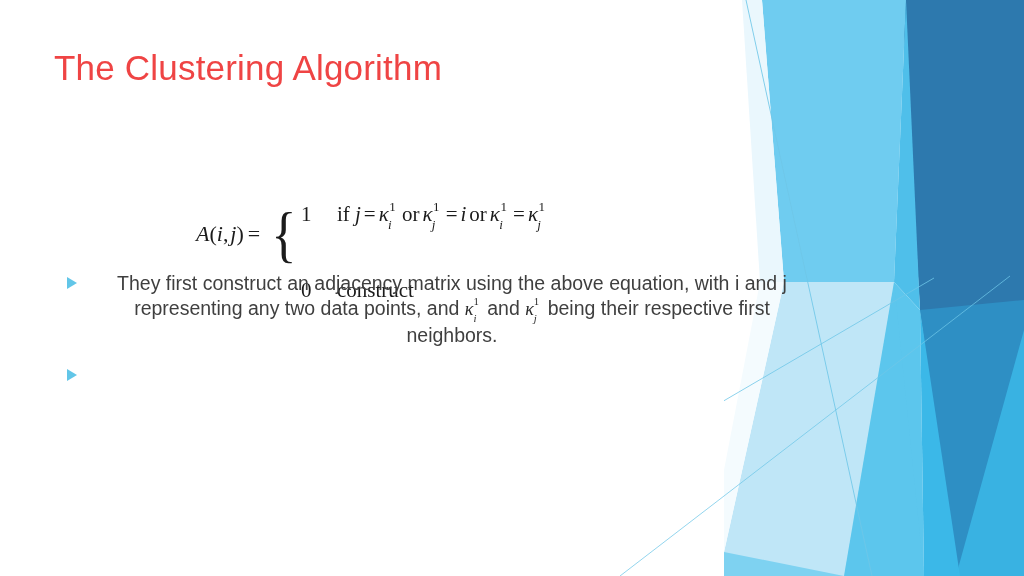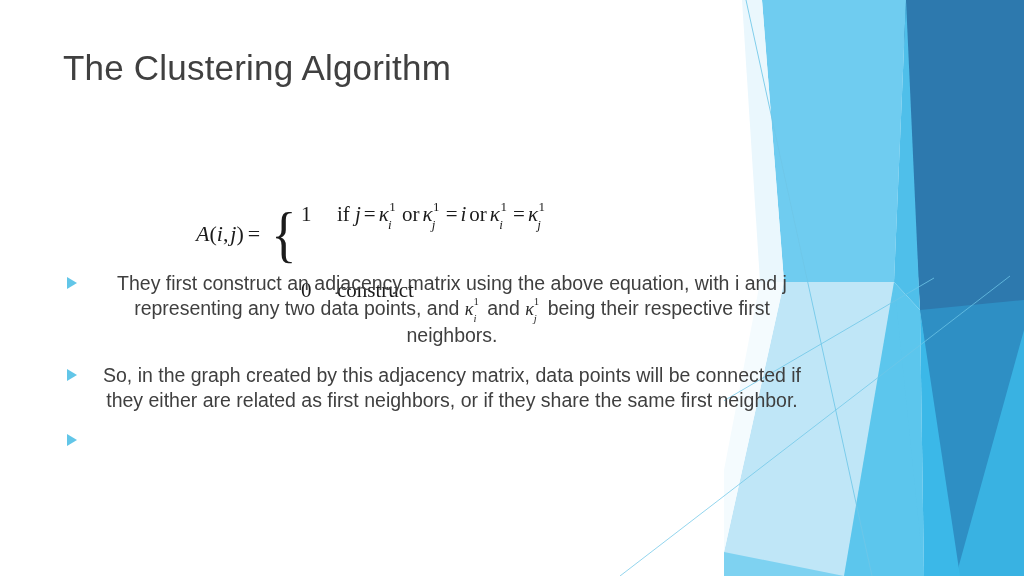--- a/index.html
+++ b/index.html
@@ -28,26 +28,26 @@
     right: 0;
     width: 300px;
     height: 576px;
     pointer-events: none;
   }
   .deco svg { display: block; width: 300px; height: 576px; }
 
   
   .title {
     position: absolute;
-    left: 63px;
+    left: 54px;
     top: 48px;
     font-size: 35px;
     font-weight: 400;
     letter-spacing: 0.2px;
-    color: #404040;
+    color: #ef4444;
     white-space: nowrap;
     font-family: "Liberation Sans", sans-serif;
   }
 
   
   .equation {
     position: absolute;
     left: 196px;
     top: 165px;
     font-family: "Liberation Serif", serif;
@@ -242,28 +242,22 @@
 
   <div class="bullets">
 
     <div class="bullet">
       <div class="bullet-marker">
           <div class="tri"></div>
         </div>
       <div class="bullet-text"><span>They first construct an adjacency matrix using the above equation, with i and j representing any two data points, and </span><span class="ikap"><span>κ</span><sup>1</sup><sub>i</sub></span><span> and </span><span class="ikap"><span>κ</span><sup>1</sup><sub>j</sub></span><span> being their respective first neighbors.</span></div>
     </div>
 
+
     <div class="bullet">
       <div class="bullet-marker">
           <div class="tri"></div>
         </div>
-      <div class="bullet-text">So, in the graph created by this adjacency matrix, data points will be connected if they either are related as first neighbors, or if they share the same first neighbor.</div>
-    </div>
-
-    <div class="bullet">
-      <div class="bullet-marker">
-          <div class="tri"></div>
-        </div>
     </div>
 
   </div>
 
 </div>
 
 </body></html>

